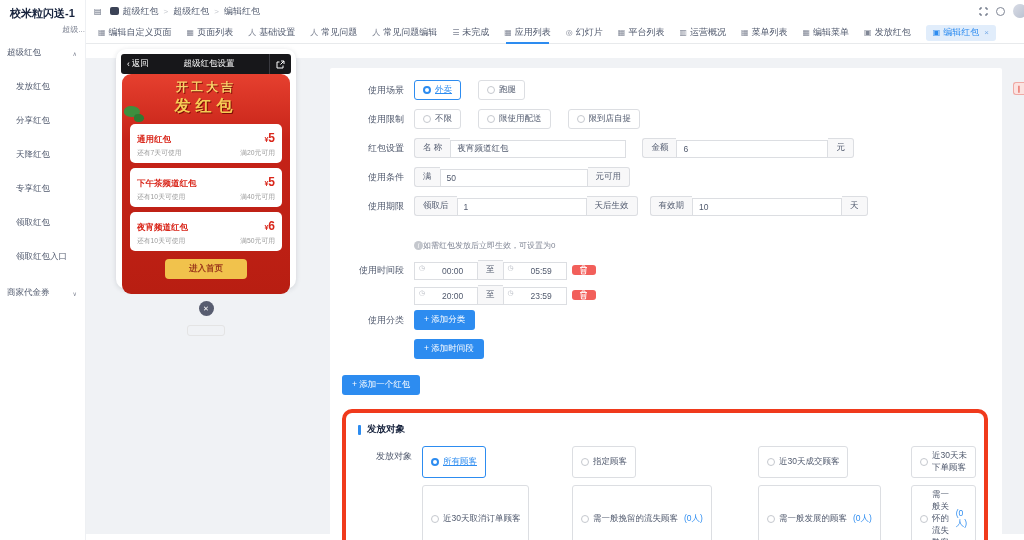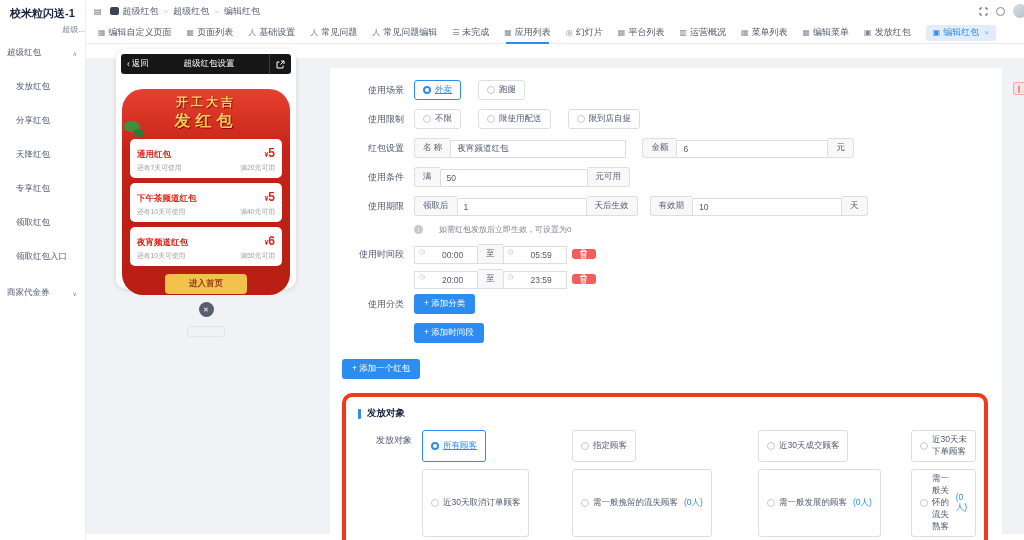--- a/index.html
+++ b/index.html
@@ -50,22 +50,22 @@
 
   
   .phone { position:absolute; left:30px; top:5px; width:180px; height:240px; background:#fff;
     border-radius:10px; box-shadow:0 1px 5px rgba(31,45,61,.15); z-index:3; padding:5px; }
   .pheader { height:20px; background:#17171a; border-radius:3px; display:flex; align-items:center;
     color:#fff; font-size:8.5px; }
   .pback { padding-left:6px; display:flex; align-items:center; gap:2px; cursor:pointer; }
   .ptitle { flex:1; text-align:center; }
   .pshare { width:22px; align-self:stretch; border-left:1px solid #3a3a40; display:flex; align-items:center;
     justify-content:center; cursor:pointer; }
-  .pred { margin:15px 1px 0; background:linear-gradient(180deg,#e6402f 0%,#c62318 30%,#b81e12 100%);
-    border-radius:21px; padding-bottom:0; position:relative; overflow:hidden; }
+  .pred { margin:0 1px 0; background:linear-gradient(180deg,#e6402f 0%,#c62318 30%,#b81e12 100%);
+    border-radius:9px; padding-bottom:14px; position:relative; overflow:hidden; }
   .banner { text-align:center; padding:5px 0 2px; position:relative; }
   .banner .l1 { font-size:12px; font-weight:bold; color:#f8d26a; letter-spacing:3px;
     text-shadow:1px 1px 0 #7e0d05; }
   .banner .l2 { font-size:16px; font-weight:bold; color:#f6cb55; letter-spacing:5px;
     text-shadow:1px 1px 0 #7e0d05; }
   .leaf1,.leaf2 { position:absolute; background:#3e8f3e; border-radius:50% 60% 55% 50%; }
   .leaf1 { width:16px; height:11px; left:2px; top:32px; }
   .leaf2 { width:10px; height:8px; left:12px; top:40px; background:#2f7a33; }
   .coupon { background:#fff; border-radius:5px; margin:5px 8px 0; padding:4px 7px 5px; }
   .c-top { display:flex; justify-content:space-between; align-items:baseline; }
@@ -99,21 +99,21 @@
   .addon.a-solo { border-radius:0; border-left:none; border-right:none; }
   .txt { border:1px solid #dcdee2; font-size:8.5px; color:#515a6e; padding:3px 6px; outline:none;
     font-family:inherit; }
   .clockwrap { position:relative; }
   .clockwrap .txt { padding-left:27px; width:100%; }
   .clock-ico { position:absolute; left:5px; top:4px; font-size:7px; color:#b6bac2; }
   .del-btn { width:24px; border:none; background:#f25f5a; border-radius:3px; margin-left:5px;
     display:inline-flex; align-items:center; justify-content:center; cursor:pointer; }
   .bbtn { background:#2d8cf0; color:#fff; font-size:8.5px; padding:4px 10px; border-radius:3px;
     border:none; cursor:pointer; font-family:inherit; }
-  .note { font-size:8px; color:#808695; display:flex; align-items:center; gap:16px; margin-top:4px; }
+  .note { font-size:8px; color:#808695; display:flex; align-items:center; gap:0; margin-top:20px; }
   .info { width:9px; height:9px; border-radius:50%; background:#c5c8ce; color:#fff; font-size:6.5px;
     display:inline-flex; align-items:center; justify-content:center; flex-shrink:0; font-style:italic; }
   .mb4 { margin-bottom:5px; }
 
   
   .redbox { border:4px solid #f03a1c; border-radius:10px; margin:14px 0 0 2px; padding:8px 8px 10px 2px; }
   .sect { display:flex; align-items:center; gap:6px; font-size:9.5px; font-weight:bold; color:#17233d;
     padding:2px 0 10px 10px; }
   .bluebar { width:3px; height:10px; background:#2d8cf0; border-radius:1px; }
   .aud-grid { display:grid; grid-template-columns:150px 186px 153px auto; row-gap:7px; }

